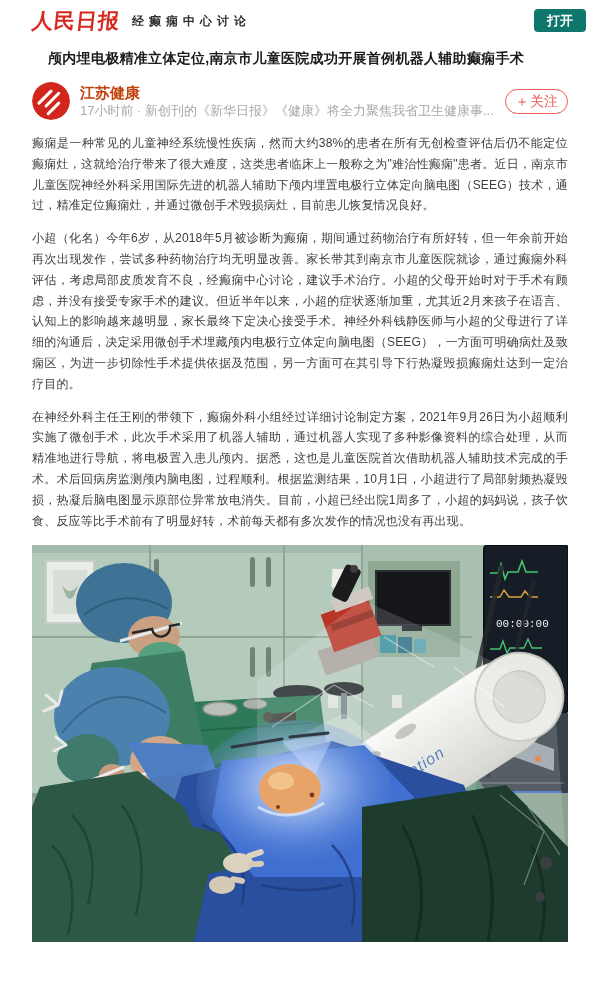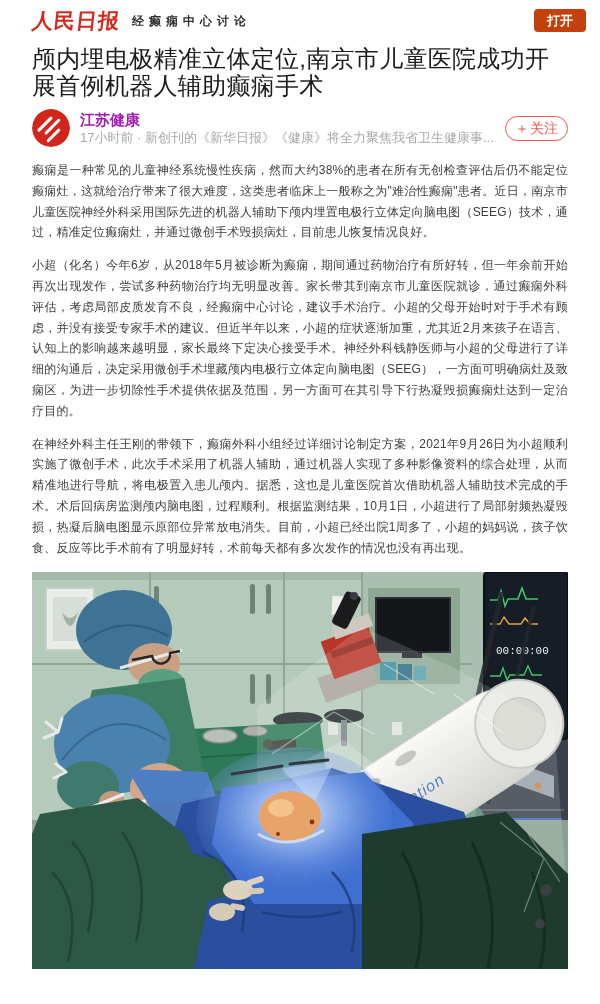--- a/index.html
+++ b/index.html
@@ -13,34 +13,34 @@
 
   
   .topbar { display:flex; align-items:center; justify-content:space-between;
             padding-top:9px; height:32px; margin-right:-18px; }
   .brand { display:flex; align-items:center; gap:12px; }
   .brand-logo { font-family:"Liberation Serif","DejaVu Serif",serif;
     color:#d5281e; font-size:21px; font-weight:bold; transform:skewX(-6deg);
     letter-spacing:1px; }
   .brand-tagline { font-size:12px; color:#2f2f2f; letter-spacing:5px;
     font-weight:bold; padding-top:2px; }
-  .open-btn { background:#c2410c; color:#fff; font-size:13px; font-weight:bold;
+  .open-btn { background:#0f766e; color:#fff; font-size:13px; font-weight:bold;
     border:none; border-radius:4px; padding:0 13px; height:23px; line-height:23px;
     cursor:pointer; }
 
   
-  .title { font-size:24px; line-height:27px; color:#1b1b1b; font-weight:normal;
-    margin:13px 0 9px; letter-spacing:0.3px; }
+  .title { font-size:14px; line-height:27px; color:#1b1b1b; font-weight:bold;
+    margin:13px 16px 9px; letter-spacing:0.3px; }
 
   
   .author-row { display:flex; align-items:center; margin:10px 0 13px; }
   .avatar { width:38px; height:38px; border-radius:50%; overflow:hidden; flex:none; }
   .avatar svg { display:block; }
   .author-info { margin-left:10px; flex:1; min-width:0; }
-  .author-name { font-size:15px; font-weight:bold; color:#a21caf; line-height:19px; }
+  .author-name { font-size:15px; font-weight:bold; color:#c2410c; line-height:19px; }
   .author-meta { font-size:13px; color:#a9a9a9; line-height:17px; margin-top:0;
     white-space:nowrap; overflow:hidden; text-overflow:ellipsis; }
   .follow-btn { border:1.5px solid #ee5a55; color:#ee5a55; background:#fff;
     border-radius:999px; font-size:14px; padding:2px 9px 3px; margin-left:6px;
     flex:none; display:flex; align-items:center; cursor:pointer; line-height:18px; }
   .follow-plus { font-size:14px; margin-right:1px; }
 
   
   .body-text p { font-size:12px; color:#3d3d3d; line-height:20.8px;
     text-align:justify; margin:0 0 12px; letter-spacing:0.2px; }

